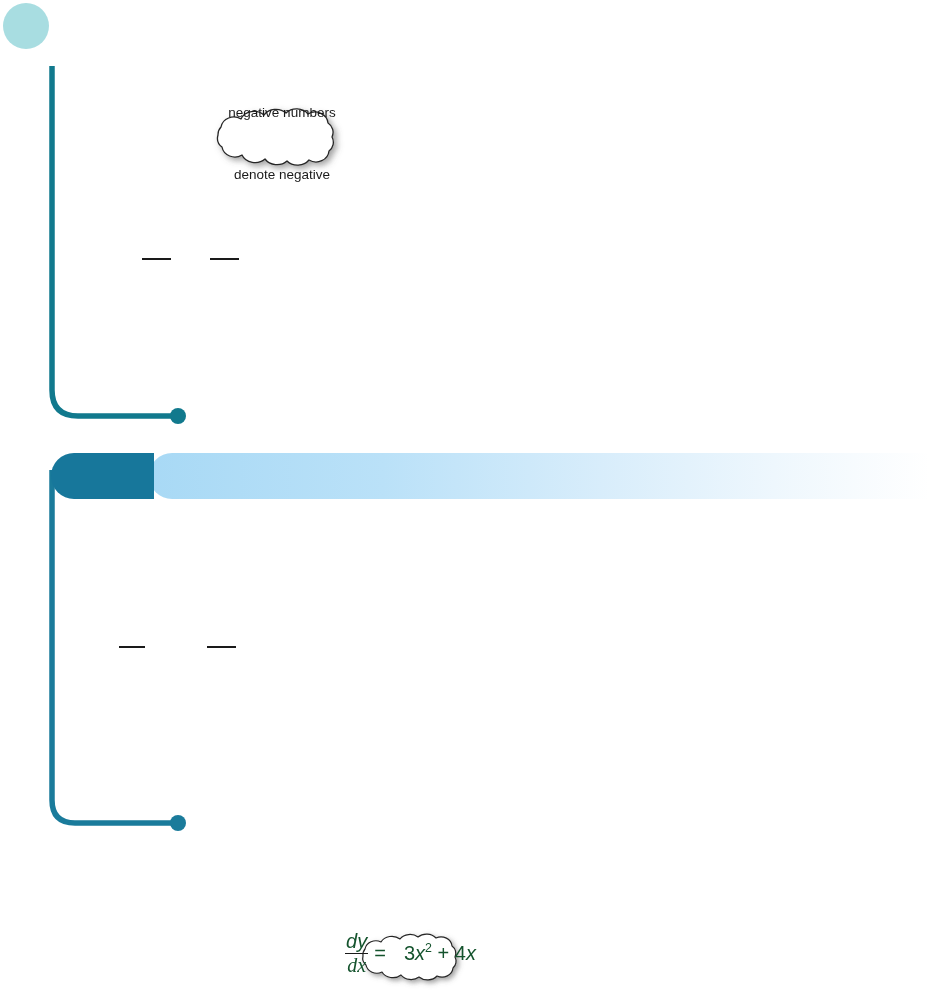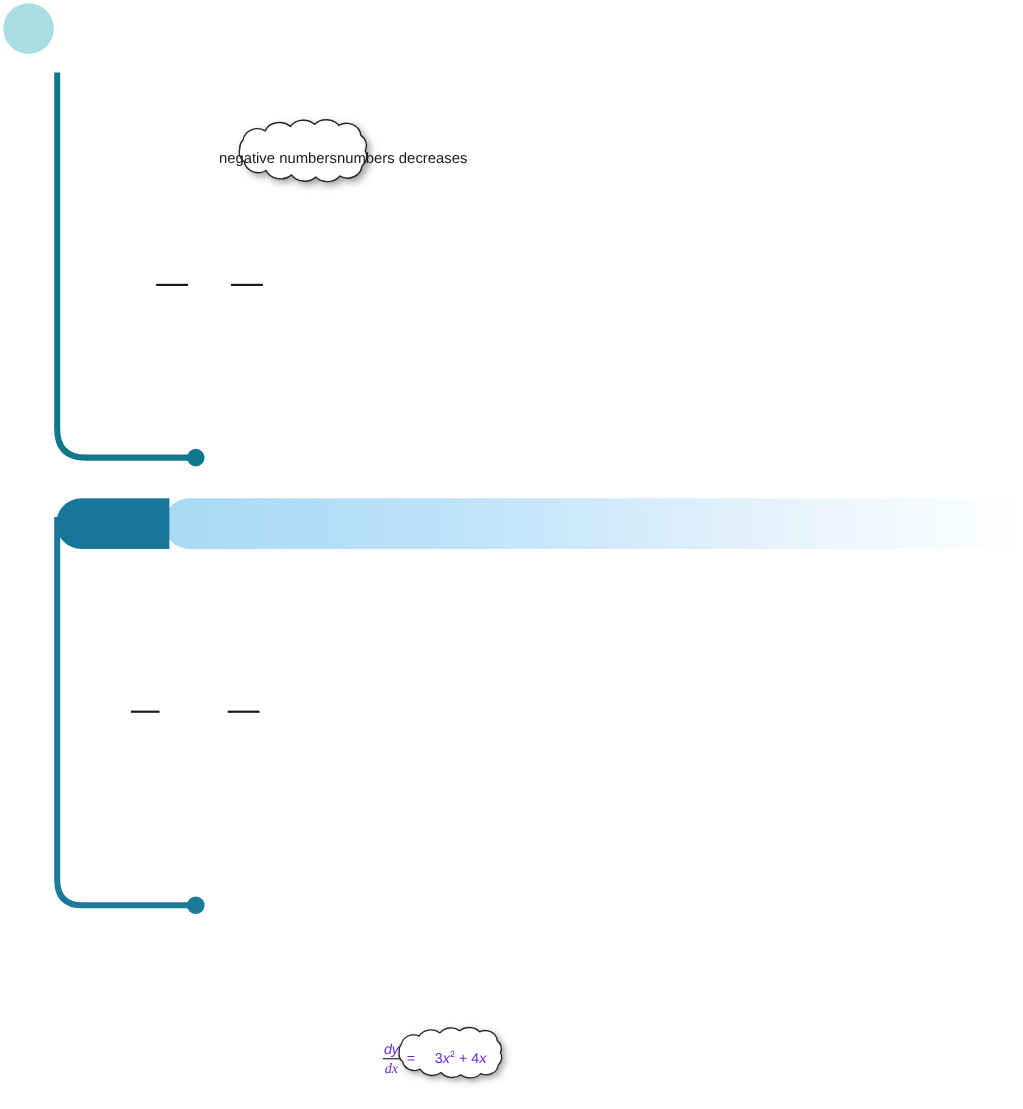--- a/index.html
+++ b/index.html
@@ -65,38 +65,38 @@
     position: absolute;
   }
   .cloud svg { display: block; overflow: visible; }
   .cloud-text {
     position: absolute;
     left: 0;
     top: 0;
     width: 100%;
     height: 100%;
     display: flex;
-    flex-direction: row;
+    flex-direction: column;
     align-items: center;
     justify-content: space-between;
     color: #1a1a1a;
     line-height: 1.22;
     white-space: nowrap;
     pointer-events: none;
   }
   .cloud-text .line { display: block; }
 
   #callout-note .cloud-text { font-size: 13.5px; }
 
   
   .formula {
     display: flex;
     align-items: center;
-    font-size: 13px;
-    color: #6d28d9;
+    font-size: 20px;
+    color: #14532d;
   }
   .fraction {
     display: inline-flex;
     flex-direction: column;
     align-items: center;
     line-height: 1.05;
     margin-right: 5px;
   }
   .fraction .num {
     padding: 0 2px 1px 2px;
@@ -161,21 +161,21 @@
                a 14 12 0 0 1 -22 1
                a 14 12 0 0 1 -22 -2
                a 14 12 0 0 1 -23 -4
                a 13 12 0 0 1 -20 -8
                a 11 11 0 0 1 -4 -12
                a 11 11 0 0 1 3 -8
                Z" fill="#ffffff" stroke="#262626" stroke-width="1.3" stroke-linejoin="round" filter="url(#cloudShadow1)"></path>
     </svg>
     <div class="cloud-text">
       <span class="line">negative numbers</span>
-      <span class="line">numbers decreases</span>
+      <span class="line">denote negative</span>
     </div>
   </div>
 
   <div class="cloud" id="callout-formula" style="left:347px; top:931px; width:126px; height:62px;">
     <svg width="126" height="62" viewBox="0 0 126 62" aria-hidden="true">
       <defs>
         <filter id="cloudShadow2" x="-28%" y="-28%" width="165%" height="175%">
           <feDropShadow dx="2.5" dy="2.5" stdDeviation="2.8" flood-color="#555555" flood-opacity="0.55"></feDropShadow>
         </filter>
       </defs>

